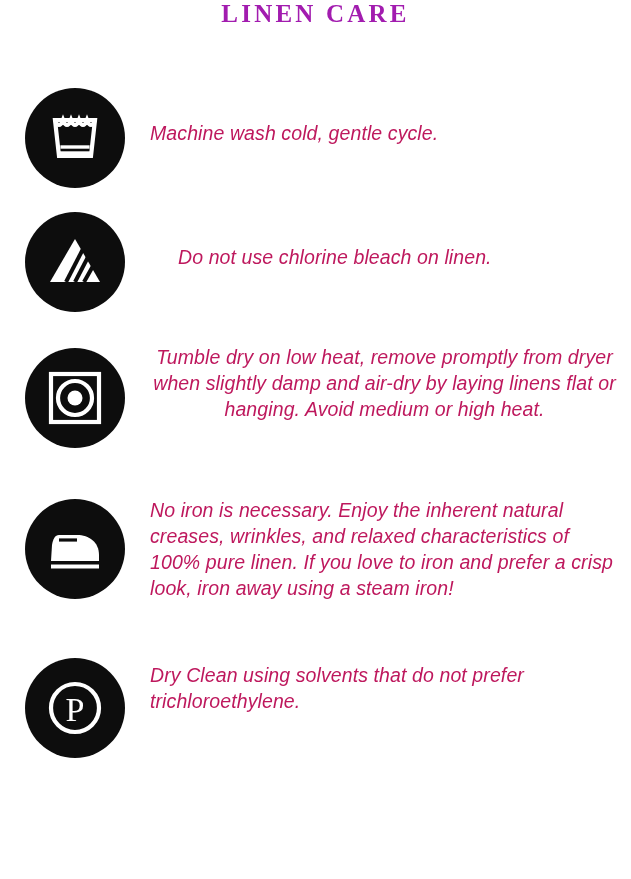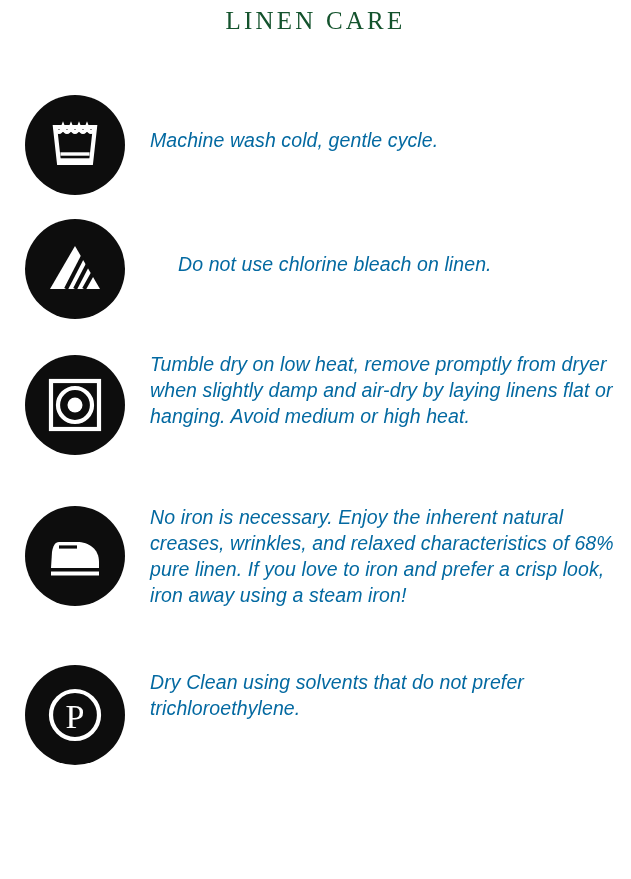--- a/index.html
+++ b/index.html
@@ -19,24 +19,24 @@
     width: 631px;
     height: 879px;
     box-sizing: border-box;
     position: relative;
   }
   .title {
     text-align: center;
     font-family: "Liberation Serif", serif;
     font-size: 25px;
     letter-spacing: 3.2px;
-    font-weight: 400;
-    color: #14532d;
+    font-weight: 700;
+    color: #a21caf;
     padding-top: 0px;
-    margin: 7px;
+    margin: 0;
     line-height: 28px;
     height: 30px;
   }
   .rows {
     margin-top: 58px;
   }
   .row {
     display: flex;
     align-items: flex-start;
     box-sizing: border-box;
@@ -62,31 +62,31 @@
   }
   .text-cell {
     flex: 1 1 auto;
     padding-right: 12px;
   }
   .care-text {
     font-family: "Liberation Sans", sans-serif;
     font-style: italic;
     font-size: 19.5px;
     line-height: 26px;
-    color: #0369a1;
+    color: #be185d;
     letter-spacing: 0.1px;
     margin: 0;
   }
   
   .row-0 { height: 123px; }
   .row-0 .text-cell { padding-top: 32px; }
   .row-1 { height: 123px; }
   .row-1 .text-cell { padding-top: 33px; margin-left: 28px; }
   .row-2 { height: 143px; }
-  .row-2 .text-cell { padding-top: 10px; }
+  .row-2 .text-cell { padding-top: 10px; text-align: center; }
   .row-3 { height: 157px; }
   .row-3 .text-cell { padding-top: 20px; }
   .row-4 { height: 120px; }
   .row-4 .text-cell { padding-top: 28px; }
   .row-0 .icon-cell { padding-top: 0px; }
   .row-1 .icon-cell { padding-top: 1px; }
   .row-2 .icon-cell { padding-top: 14px; }
   .row-3 .icon-cell { padding-top: 22px; }
   .row-4 .icon-cell { padding-top: 24px; }
 </style>
@@ -156,21 +156,21 @@
       <div class="icon-cell">
         <div class="badge">
           <svg width="100" height="100" viewBox="0 0 100 100" aria-hidden="true">
             <path d="M26 62 L74 62 L74 56 C74 43 64 36 52 36 L34 36 C30 36 28 40 27 46 Z" fill="#ffffff"></path>
             <path d="M26 67.5 L74 67.5" stroke="#ffffff" stroke-width="4"></path>
             <path d="M34 41 L52 41" stroke="#0d0d0d" stroke-width="3.2"></path>
           </svg>
         </div>
       </div>
       <div class="text-cell">
-        <p class="care-text">No iron is necessary. Enjoy the inherent natural creases, wrinkles, and relaxed characteristics of 68% pure linen. If you love to iron and prefer a crisp look, iron away using a steam iron!</p>
+        <p class="care-text">No iron is necessary. Enjoy the inherent natural creases, wrinkles, and relaxed characteristics of 100% pure linen. If you love to iron and prefer a crisp look, iron away using a steam iron!</p>
       </div>
     </div>
 
     <div class="row row-4">
       <div class="icon-cell">
         <div class="badge">
           <svg width="100" height="100" viewBox="0 0 100 100" aria-hidden="true">
             <circle cx="50" cy="50" r="24" fill="none" stroke="#ffffff" stroke-width="4.2"></circle>
             <text x="50" y="63" text-anchor="middle" font-family="Liberation Serif, serif" font-size="34" fill="#ffffff">P</text>
           </svg>

